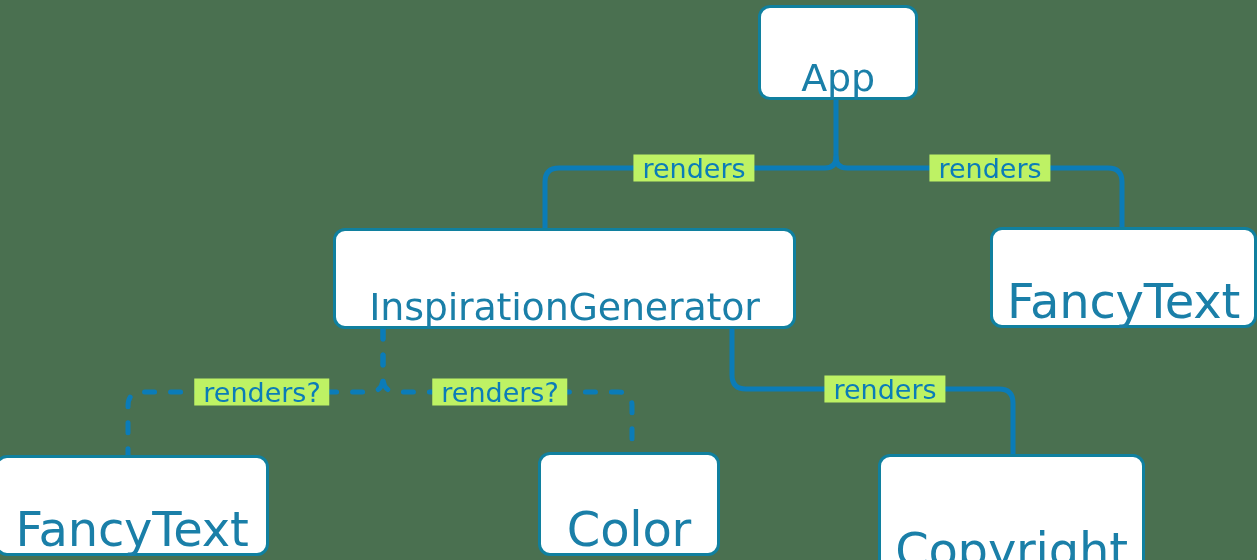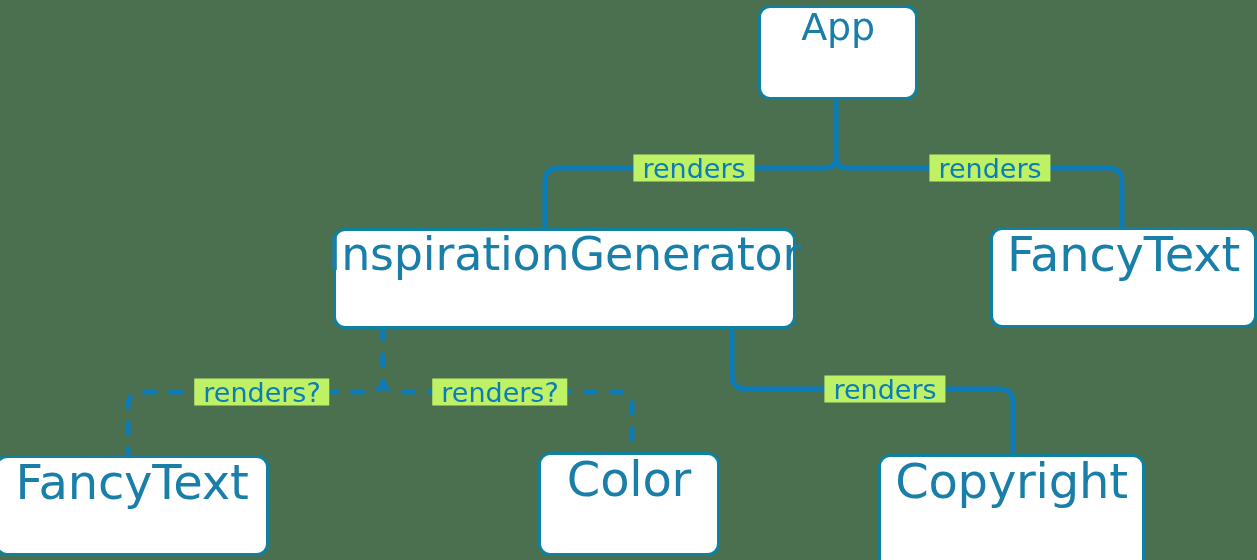--- a/index.html
+++ b/index.html
@@ -22,33 +22,33 @@
     width: 1257px;
     height: 560px;
   }
   .node {
     position: absolute;
     box-sizing: border-box;
     background: #ffffff;
     border: 3px solid #10809f;
     border-radius: 12px;
     display: flex;
-    align-items: flex-start;
+    align-items: flex-end;
     justify-content: center;
     z-index: 3;
   }
   .node-label {
     color: #1a7fa8;
     font-size: 48px;
     line-height: 1;
     letter-spacing: -0.2px;
     white-space: nowrap;
   }
   .node-app .node-label { font-size: 38px; }
-  .node-inspirationgenerator .node-label { font-size: 46px; }
+  .node-inspirationgenerator .node-label { font-size: 38px; }
   .edge-label {
     position: absolute;
     z-index: 4;
     color: #0b7cb8;
     font-size: 27px;
     line-height: 1;
     white-space: nowrap;
     transform: translate(-50%, -50%);
     background: #bef264;
     padding: 0 9px;

